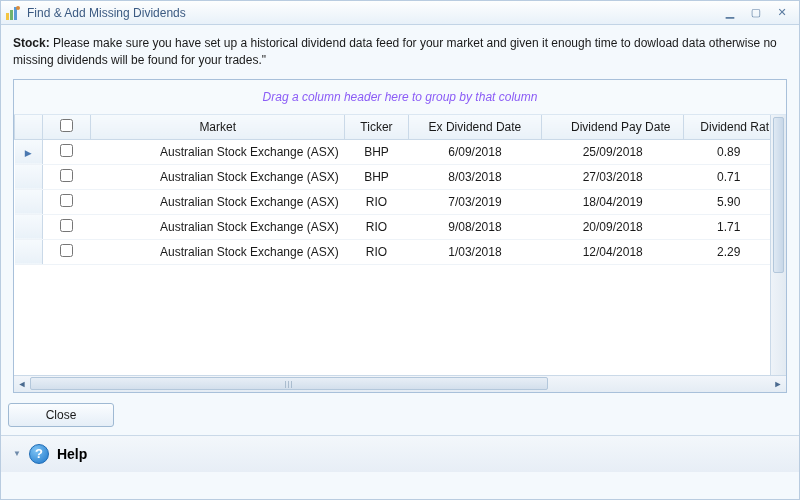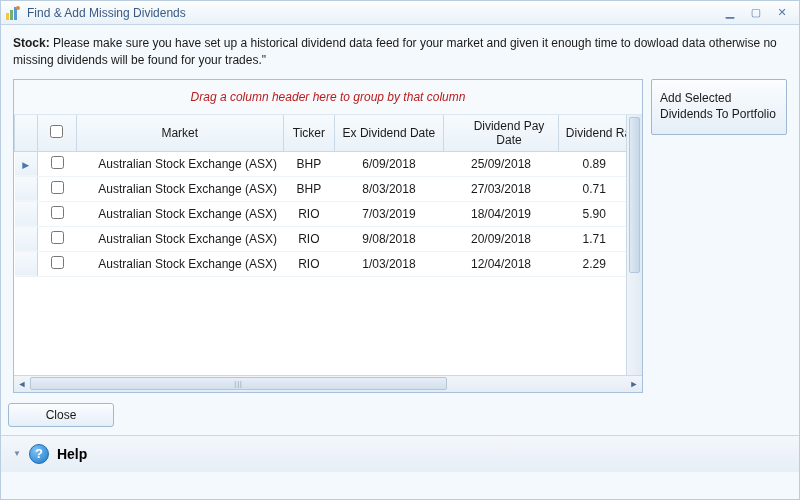--- a/index.html
+++ b/index.html
@@ -7,21 +7,21 @@
   .titlebar { height: 24px; background: linear-gradient(#fdfefe,#e8f1f9); border-bottom: 1px solid #c2d4e6; display: flex; align-items: center; padding: 0 4px; }
   .titlebar .app-icon { width: 16px; height: 16px; margin-right: 6px; display: inline-block; }
   .titlebar .title { color: #3b5a82; font-size: 12px; flex: 1; }
   .winbtns { display: flex; gap: 8px; padding-right: 4px; }
   .winbtn { width: 18px; height: 14px; color: #5a7ba0; cursor: pointer; display: flex; align-items: center; justify-content: center; font-size: 11px; }
   .content { padding: 10px 12px 0 12px; }
   .note { color: #1a1a1a; line-height: 1.4; padding-bottom: 10px; }
   .note b { font-weight: bold; }
   .body-row { display: flex; gap: 8px; }
   .grid-panel { flex: 1; border: 1px solid #a8c0da; background: #fff; display: flex; flex-direction: column; height: 314px; }
-  .groupbar { text-align: center; padding: 10px 0; color: #b91c1c; font-style: italic; background: #f6fafd; border-bottom: 1px solid #dbe7f2; font-size: 12px; }
+  .groupbar { text-align: center; padding: 10px 0; color: #8b5cf6; font-style: italic; background: #f6fafd; border-bottom: 1px solid #dbe7f2; font-size: 12px; }
   .table-wrap { flex: 1; overflow: hidden; position: relative; }
   table { border-collapse: collapse; width: 100%; table-layout: fixed; }
   th { background: linear-gradient(#f6fafd,#e9f1f8); border: 1px solid #cad9e8; border-top: none; font-weight: normal; color: #1a1a1a; padding: 4px 6px; font-size: 12px; text-align: center; }
   th:first-child, td.rowhdr { background: linear-gradient(#f6fafd,#e9f1f8); border-right: 1px solid #cad9e8; width: 22px; }
   th.chk, td.chk { width: 38px; text-align: center; }
   th.market { width: 200px; }
   th.ticker { width: 50px; }
   th.exdate { width: 105px; }
   th.paydate { width: 112px; padding-left: 22px; }
   th.rate { width: 80px; }
@@ -141,23 +141,20 @@
       </div>
       <div class="hscroll">
         <div class="arrow">◄</div>
         <div class="track">
             <div class="thumb">|||</div>
           </div>
         <div class="arrow">►</div>
       </div>
     </div>
 
-    <div class="side-panel">
-      <div class="addbtn">Add Selected Dividends To Portfolio</div>
-    </div>
   </div>
 </div>
 
 <div class="footer">
   <button class="closebtn">Close</button>
 </div>
 
 <div class="helpbar">
   <span class="chev">▼</span>
   <span class="helpicon">?</span>

